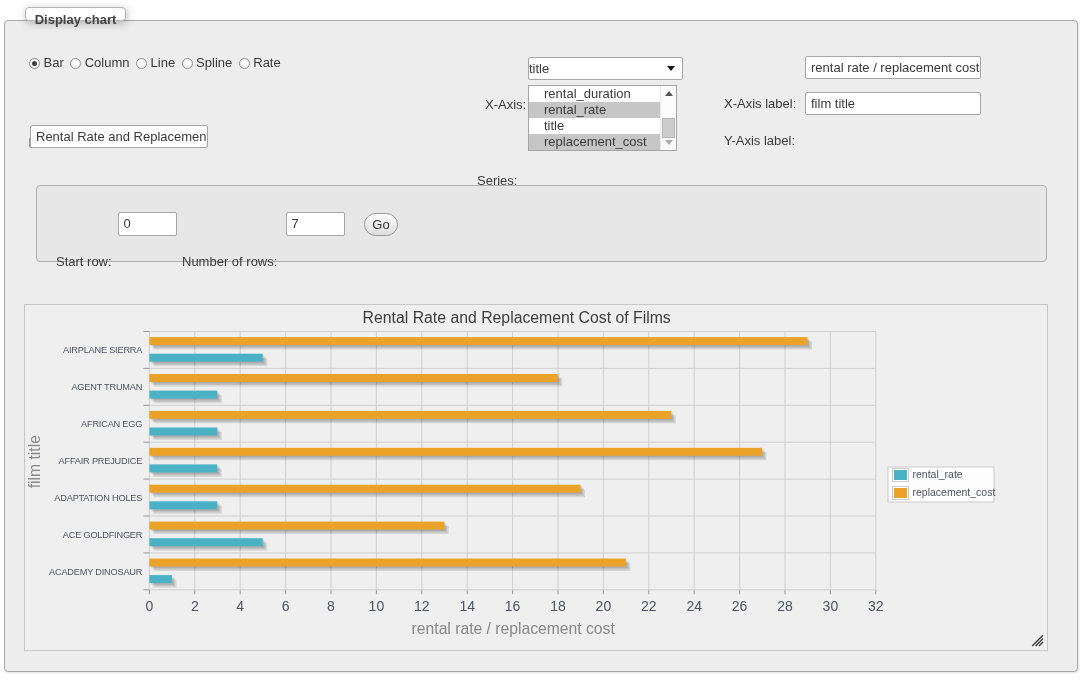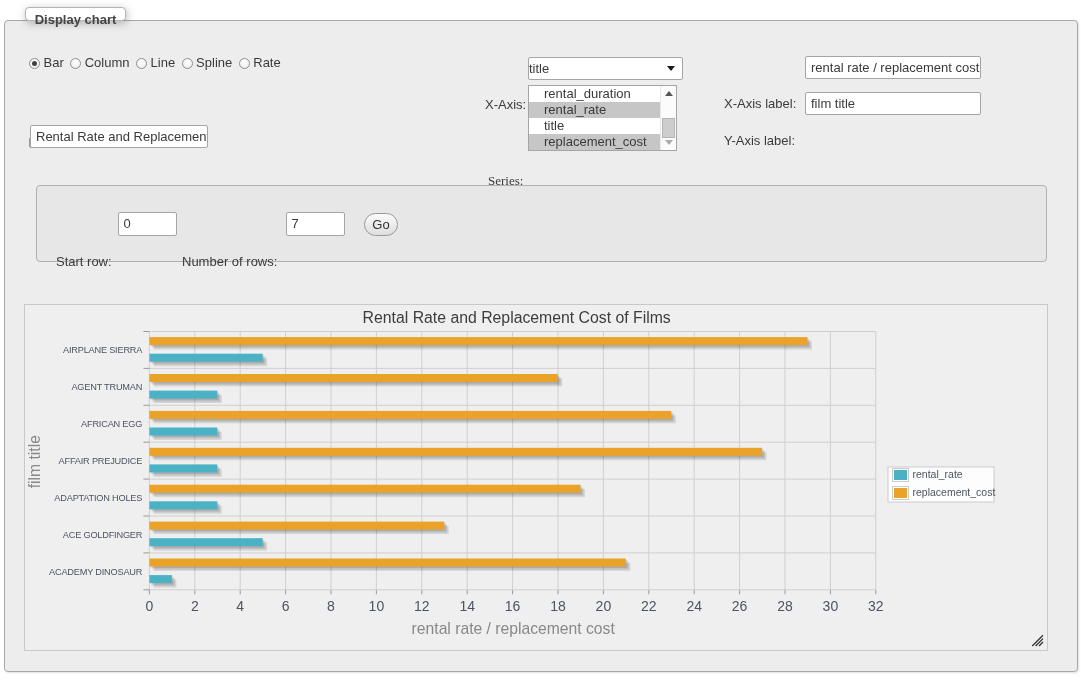--- a/index.html
+++ b/index.html
@@ -30,21 +30,21 @@
 <div id="lg" class="abs">Display chart</div>
 
 <div class="abs" style="left:29px;top:56px;height:14px;line-height:14px;">
 <span class="radio on"></span><span class="rl">Bar</span><span class="radio"></span><span class="rl">Column</span><span class="radio"></span><span class="rl">Line</span><span class="radio"></span><span class="rl">Spline</span><span class="radio"></span><span class="rl">Rate</span>
 </div>
 <div class="abs" style="left:29px;top:87px;height:14px;line-height:14px;margin-top:48px;"><span class="cb"></span><span>Stacked</span></div>
 <div class="abs tin" style="left:30px;top:125px;width:178px;height:23px;">Rental Rate and Replacement Cost of Films</div>
 
 <div class="abs flabel" style="left:485px;top:61px;">X-Axis:</div>
 <div id="sel" class="abs">title<span class="arr"></span></div>
-<div class="abs flabel" style="left:488px;top:137px;font-family:Liberation Serif, serif;">Series:</div>
+<div class="abs flabel" style="left:477px;top:137px;">Series:</div>
 <div id="listbox" class="abs">
   <div class="it">rental_duration</div>
   <div class="it sel">rental_rate</div>
   <div class="it">title</div>
   <div class="it sel">replacement_cost</div>
   <div id="sbar">
       <span class="sarr" style="top:5px;border-bottom:5px solid #555;"></span>
       <div id="sthumb"></div>
       <span class="sarr" style="bottom:5px;border-top:5px solid #ababab;"></span>
     </div>

